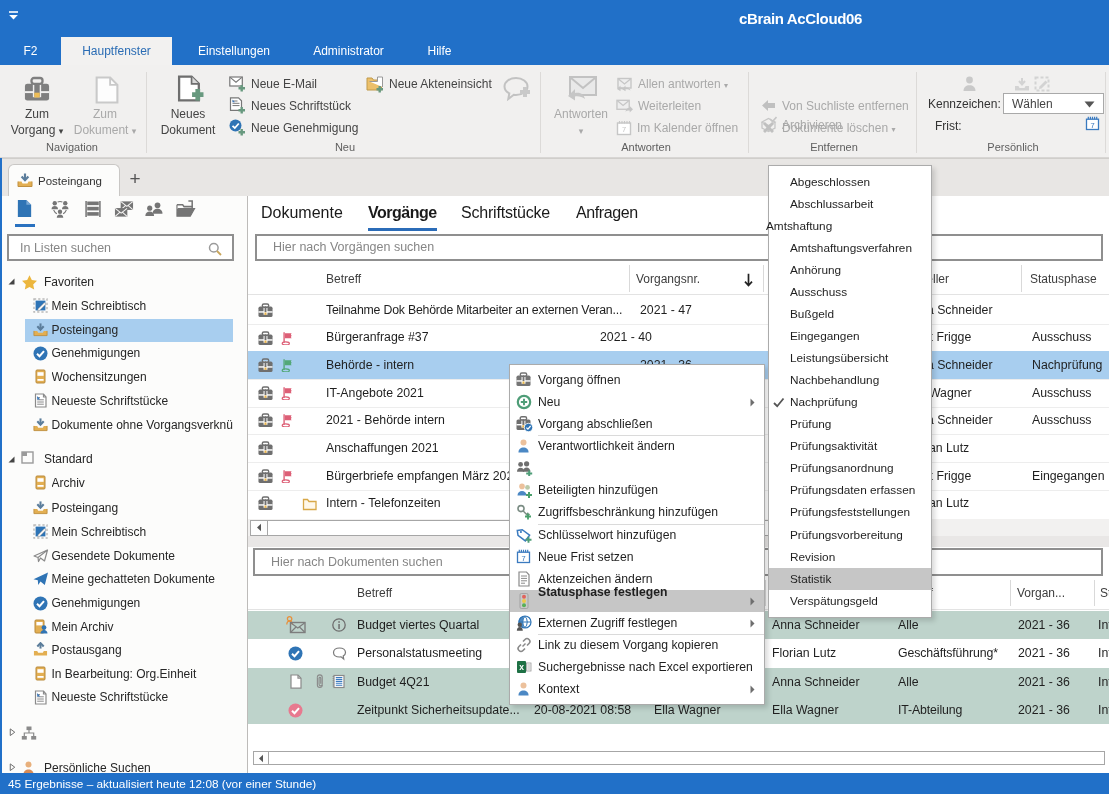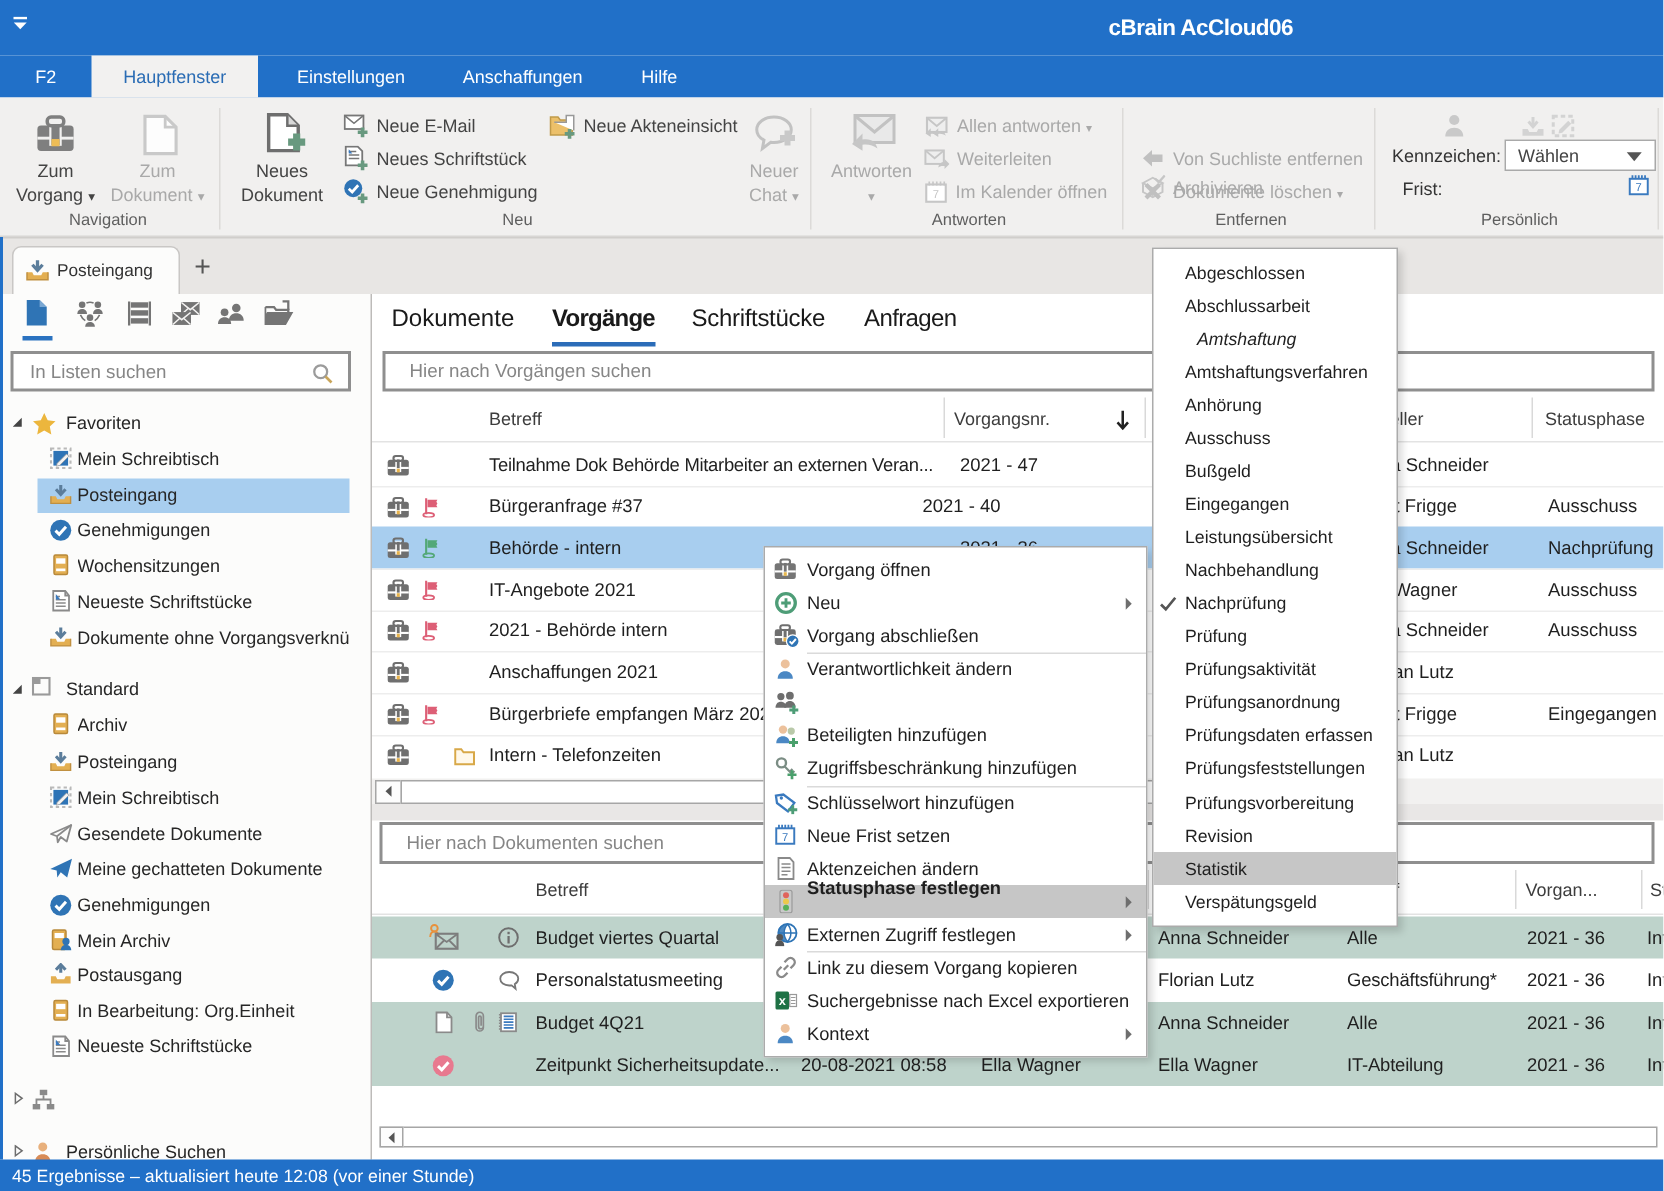--- a/index.html
+++ b/index.html
@@ -23,21 +23,21 @@
       <svg width="11" height="10" viewBox="0 0 11 10">
         <path d="M1 1 h9" stroke="#fff" stroke-width="1.6"></path>
         <path d="M1.2 4 L5.5 8.5 L9.8 4 Z" fill="#fff"></path>
       </svg>
     </div>
 <div class="abs" style="left:739px;top:0;height:37px;display:flex;align-items:center;color:#fff;font-size:15px;font-weight:bold;letter-spacing:-0.35px;">cBrain AcCloud06</div>
 <div class="abs" style="left:0;top:37px;width:1109px;height:28px;background:#2170c8;"></div>
 <div class="abs" style="left:0;top:37px;width:61px;height:28px;color:#fff;font-size:12px;display:flex;align-items:center;justify-content:center;">F2</div>
 <div class="abs" style="left:61px;top:37px;width:111px;height:28px;background:#f2f1f0;color:#2a6cb4;font-size:12px;display:flex;align-items:center;justify-content:center;">Hauptfenster</div>
 <div class="abs" style="left:172px;top:37px;width:124px;height:28px;color:#fff;font-size:12px;display:flex;align-items:center;justify-content:center;">Einstellungen</div>
-<div class="abs" style="left:296px;top:37px;width:105px;height:28px;color:#fff;font-size:12px;display:flex;align-items:center;justify-content:center;">Anschaffungen</div>
+<div class="abs" style="left:296px;top:37px;width:105px;height:28px;color:#fff;font-size:12px;display:flex;align-items:center;justify-content:center;">Administrator</div>
 <div class="abs" style="left:412px;top:37px;width:55px;height:28px;color:#fff;font-size:12px;display:flex;align-items:center;justify-content:center;">Hilfe</div>
 <div class="abs" style="left:0;top:65px;width:1109px;height:92px;background:#f1f0ef;border-bottom:1px solid #d8d6d4;"></div>
 <div class="abs rsep" style="left:146px;"></div>
 <div class="abs rsep" style="left:540px;"></div>
 <div class="abs rsep" style="left:748px;"></div>
 <div class="abs rsep" style="left:916px;"></div>
 <div class="abs rsep" style="left:1105px;"></div>
 <div class="abs glabel" style="left:72px;">Navigation</div>
 <div class="abs glabel" style="left:345px;">Neu</div>
 <div class="abs glabel" style="left:646px;">Antworten</div>
@@ -97,21 +97,20 @@
           <path d="M5 5.5 h8 v-4.5 h5 v10" fill="#fff" stroke="#999" stroke-width="1" transform="translate(-1.5,1)"></path>
           <path d="M10.5 14.2 h6.5 M13.7 11 v6.5" stroke="#68997f" stroke-width="2.4"></path>
         </svg>
       </span>Neue Akteneinsicht</div>
 <div class="abs" style="left:502px;top:76px;">
       <svg width="30" height="26" viewBox="0 0 30 26">
         <path d="M14 2 c-6.5 0 -11.5 3.8 -11.5 8.5 c0 2.9 1.9 5.4 4.8 6.9 l-1 5.6 l5.5 -4.2 c0.7 0.1 1.5 0.2 2.2 0.2 c6.5 0 11.5 -3.8 11.5 -8.5 s-5 -8.5 -11.5 -8.5 z" fill="none" stroke="#c2c2c2" stroke-width="2"></path>
         <path d="M18 16 h10 M23 11 v10" stroke="#c9c9c9" stroke-width="4"></path>
       </svg>
     </div>
-<div class="abs bigl" style="left:516px;top:107px;"><span class="dis">Neuer<br>Chat <span style="font-size:9px">▾</span></span></div>
 <div class="abs" style="left:566px;top:75px;">
       <svg width="34" height="28" viewBox="0 0 34 28">
         <rect x="4" y="2" width="26" height="18" fill="#e9e9e9" stroke="#c2c2c2" stroke-width="2"></rect>
         <path d="M5 3 L17 13 L29 3" fill="none" stroke="#c2c2c2" stroke-width="2"></path>
         <path d="M2 21 l7 -7 l0 4 c6 -1 9 2 10 6 c-3 -2 -6 -3 -10 -2.5 l0 4 z" fill="#c6c6c6"></path>
       </svg>
     </div>
 <div class="abs bigl" style="left:581px;top:107px;"><span class="dis">Antworten<br><span style="font-size:9px">▾</span></span></div>
 <div class="abs sitem" style="left:616px;top:72.5px;width:130px;">
       <span style="margin-right:5px">
@@ -510,21 +509,21 @@
       </svg>
     </div>
 <div class="abs" style="left:281px;top:330.5px;">
       <svg width="12" height="14" viewBox="0 0 12 14">
         <path d="M3.1 1.2 L3.1 11.8" stroke="#dd5f76" stroke-width="1.4"></path>
         <path d="M4 2.2 h6.6 l-0.7 1.3 l0.7 1.2 l-0.7 1.2 l0.7 1.3 h-6.6 z" fill="#dd5f76"></path>
         <ellipse cx="4.8" cy="12.4" rx="3.6" ry="1.5" fill="none" stroke="#dd5f76" stroke-width="1.2"></ellipse>
       </svg>
     </div>
 <div class="abs cell" style="left:326px;top:323.6px;height:27.6px;display:flex;align-items:center;">Bürgeranfrage #37</div>
-<div class="abs cell" style="left:615px;top:323.6px;height:27.6px;display:flex;align-items:center;">2021 - 40</div>
+<div class="abs cell" style="left:600px;top:323.6px;height:27.6px;display:flex;align-items:center;">2021 - 40</div>
 <div class="abs cell" style="left:905px;top:323.6px;height:27.6px;display:flex;align-items:center;">Birgit Frigge</div>
 <div class="abs cell" style="left:1032px;top:323.6px;height:27.6px;display:flex;align-items:center;">Ausschuss</div>
 <div class="abs" style="left:248px;top:351.3px;width:861px;height:27.6px;background:#a8ceef;"></div>
 <div class="abs" style="left:258px;top:358.1px;">
       <svg width="15" height="15" viewBox="0 0 16 15">
         <rect x="0.5" y="3.2" width="15" height="11.3" rx="1.8" fill="#6f6f6f"></rect>
         <rect x="0.5" y="8.3" width="15" height="1.5" fill="#fff"></rect>
         <rect x="5.9" y="2.6" width="4.2" height="9.4" fill="#fff"></rect>
         <rect x="4.6" y="0.6" width="6.8" height="3.4" rx="1.6" fill="none" stroke="#6f6f6f" stroke-width="1.5"></rect>
         <rect x="7" y="3" width="2" height="6.2" fill="#6f6f6f"></rect>
@@ -904,21 +903,21 @@
       <svg width="5" height="9" viewBox="0 0 5 9">
         <path d="M0.5 0.5 L4.5 4.5 L0.5 8.5 Z" fill="#6e6e6e"></path>
       </svg>
     </div>
 <div class="abs" style="left:538px;top:435.0px;width:226px;height:1px;background:#dadada;"></div>
 <div class="abs" style="left:538px;top:523.5px;width:226px;height:1px;background:#dadada;"></div>
 <div class="abs" style="left:538px;top:634.2px;width:226px;height:1px;background:#dadada;"></div>
 <div class="abs menu" style="left:767.5px;top:164.5px;width:164px;height:453.5px;"></div>
 <div class="abs" style="left:790px;top:170.5px;width:140px;height:22.1px;display:flex;align-items:center;font-size:11.8px;color:#1f1f1f;white-space:nowrap;">Abgeschlossen</div>
 <div class="abs" style="left:790px;top:192.6px;width:140px;height:22.1px;display:flex;align-items:center;font-size:11.8px;color:#1f1f1f;white-space:nowrap;">Abschlussarbeit</div>
-<div class="abs" style="left:798px;top:214.6px;width:140px;height:22.1px;display:flex;align-items:center;font-size:11.8px;color:#1f1f1f;white-space:nowrap;font-style:italic;">Amtshaftung</div>
+<div class="abs" style="left:766px;top:214.6px;width:140px;height:22.1px;display:flex;align-items:center;font-size:11.8px;color:#1f1f1f;white-space:nowrap;">Amtshaftung</div>
 <div class="abs" style="left:790px;top:236.7px;width:140px;height:22.1px;display:flex;align-items:center;font-size:11.8px;color:#1f1f1f;white-space:nowrap;">Amtshaftungsverfahren</div>
 <div class="abs" style="left:790px;top:258.7px;width:140px;height:22.1px;display:flex;align-items:center;font-size:11.8px;color:#1f1f1f;white-space:nowrap;">Anhörung</div>
 <div class="abs" style="left:790px;top:280.8px;width:140px;height:22.1px;display:flex;align-items:center;font-size:11.8px;color:#1f1f1f;white-space:nowrap;">Ausschuss</div>
 <div class="abs" style="left:790px;top:302.9px;width:140px;height:22.1px;display:flex;align-items:center;font-size:11.8px;color:#1f1f1f;white-space:nowrap;">Bußgeld</div>
 <div class="abs" style="left:790px;top:324.9px;width:140px;height:22.1px;display:flex;align-items:center;font-size:11.8px;color:#1f1f1f;white-space:nowrap;">Eingegangen</div>
 <div class="abs" style="left:790px;top:347.0px;width:140px;height:22.1px;display:flex;align-items:center;font-size:11.8px;color:#1f1f1f;white-space:nowrap;">Leistungsübersicht</div>
 <div class="abs" style="left:790px;top:369.0px;width:140px;height:22.1px;display:flex;align-items:center;font-size:11.8px;color:#1f1f1f;white-space:nowrap;">Nachbehandlung</div>
 <div class="abs" style="left:773px;top:397.1px;">
       <svg width="12" height="11" viewBox="0 0 12 11">
         <path d="M1 6 L4.2 9.2 L10.5 1.5" fill="none" stroke="#555" stroke-width="1.8"></path>

